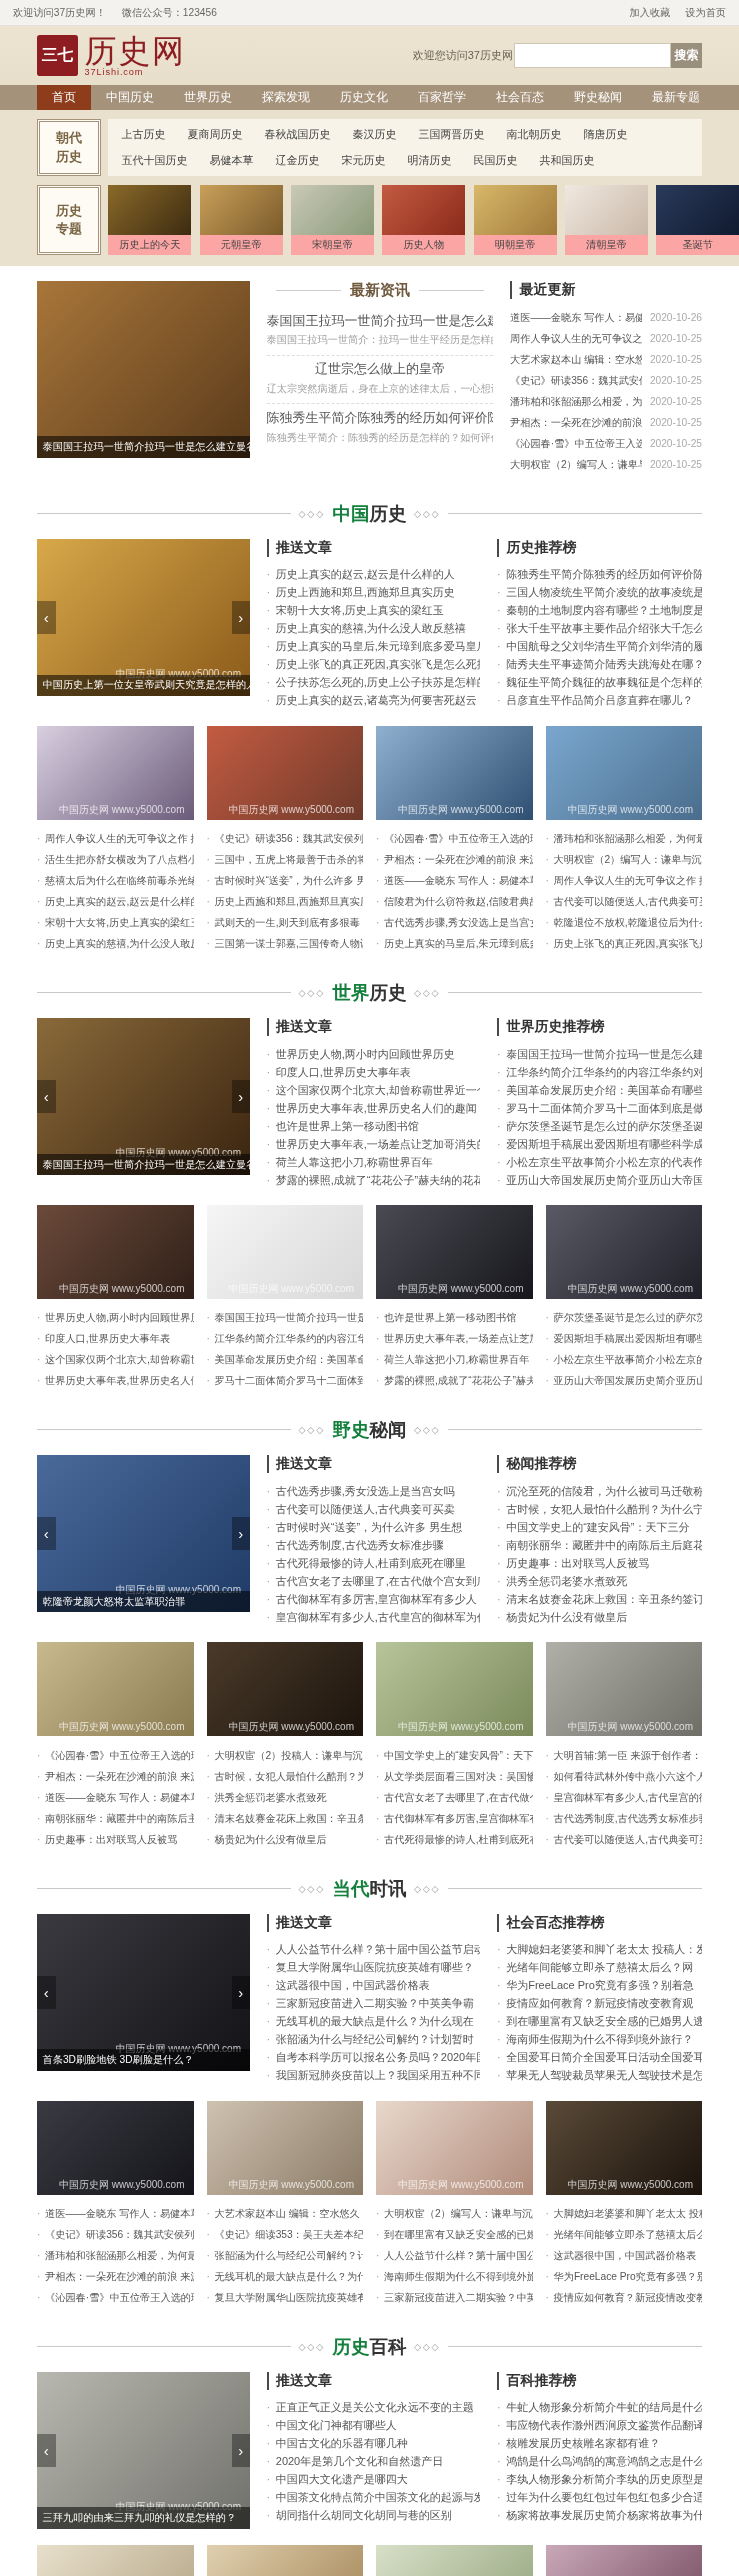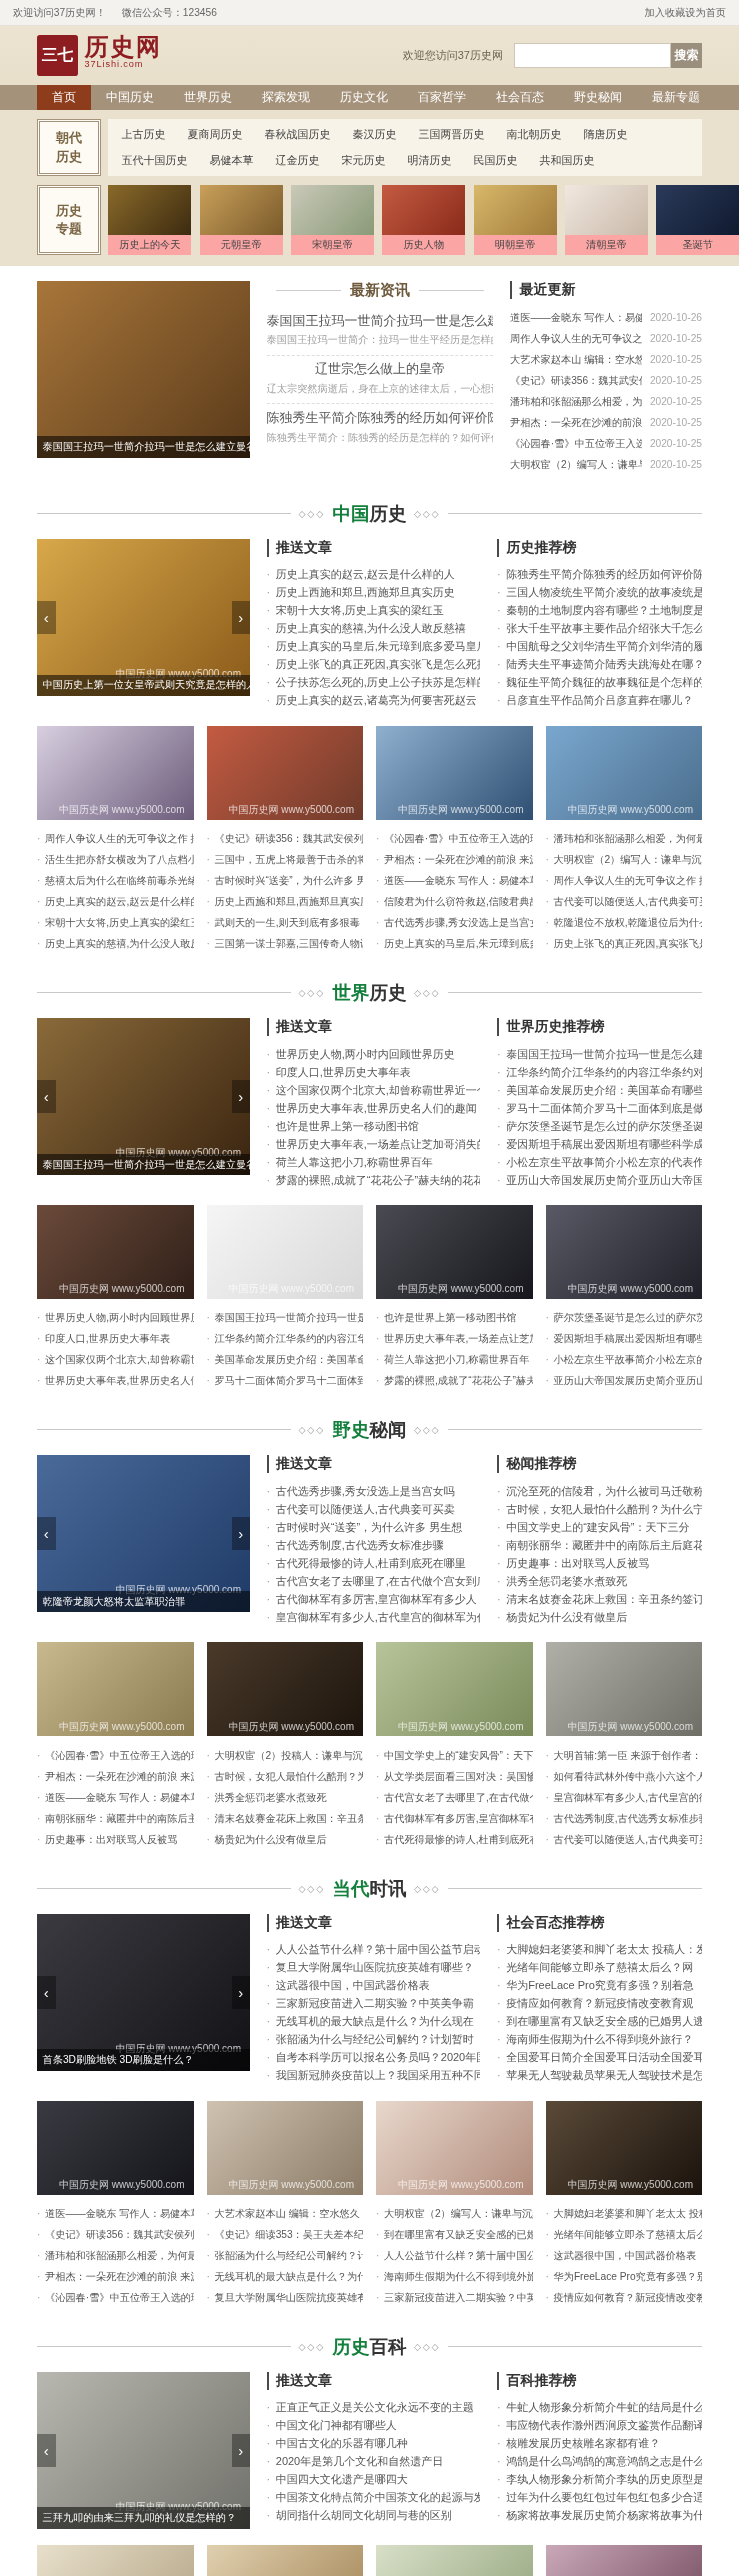--- a/index.html
+++ b/index.html
@@ -2,31 +2,31 @@
 <html style="font-size:15px"><head>
 <meta charset="utf-8">
 <style>
   * { margin:0; padding:0; box-sizing:border-box; }
   body { width:739px; font-family:"Liberation Sans","DejaVu Sans",sans-serif; background:#fff; color:#333; }
   ul { list-style:none; }
 
   
   .topbar { height:26px; background:#f4f2ef; border-bottom:0.9px solid #e4e1db; display:flex; justify-content:space-between; align-items:center; padding:0 13px; font-size:10.2px; color:#666; }
   .topbar-left span { margin-right:13px; }
-  .topbar-right a { color:#666; text-decoration:none; cursor:pointer; }
+  .topbar-right a { color:#666; text-decoration:none; margin-left:15px; cursor:pointer; }
 
   
   .header { background:linear-gradient(180deg,#ece4d1,#e7dfca); padding:8.3px 37px; display:flex; align-items:center; height:59px; }
   .logo { display:flex; }
   .logo-mark { width:41px; height:41px; background:#8e1d22; color:#fff; display:flex; align-items:center; justify-content:center; font-size:15.7px; font-weight:bold; border-radius:2.8px; }
   .logo-text { margin-left:6.5px; }
-  .logo-title { font-size:24px; font-weight:bold; color:#8e1d22; line-height:1; letter-spacing:1.8px; }
+  .logo-title { font-size:32px; font-weight:normal; color:#8e1d22; line-height:1; letter-spacing:1.8px; }
   .logo-domain { font-size:9.2px; color:#a0242a; letter-spacing:0.9px; }
   .header-right { margin-left:auto; display:flex; align-items:center; }
-  .header-welcome { font-size:11px; color:#6b6353; margin-right:11px;text-align:right; }
+  .header-welcome { font-size:11px; color:#6b6353; margin-right:1px;text-align:right; }
   .search-input { width:157px; height:25px; border:0.9px solid #cfc8b8; background:#fff; padding:0 7.4px; font-size:11px; outline:none; }
   .search-btn { height:25px; width:31px; background:#9a8e7d; color:#fff; border:0; font-size:12px; cursor:pointer;font-weight:bold; }
 
   
   .nav { background:#a5927b; display:flex; justify-content:space-between; padding:0 37px; }
   .nav-item { color:#fff; font-size:12px; line-height:25px; padding:0 15px; cursor:pointer; white-space:nowrap; }
   .nav-item.active { background:#8e3d1c; }
 
   .page-top { background:#e9e1cd; padding-bottom:11px; }
 

